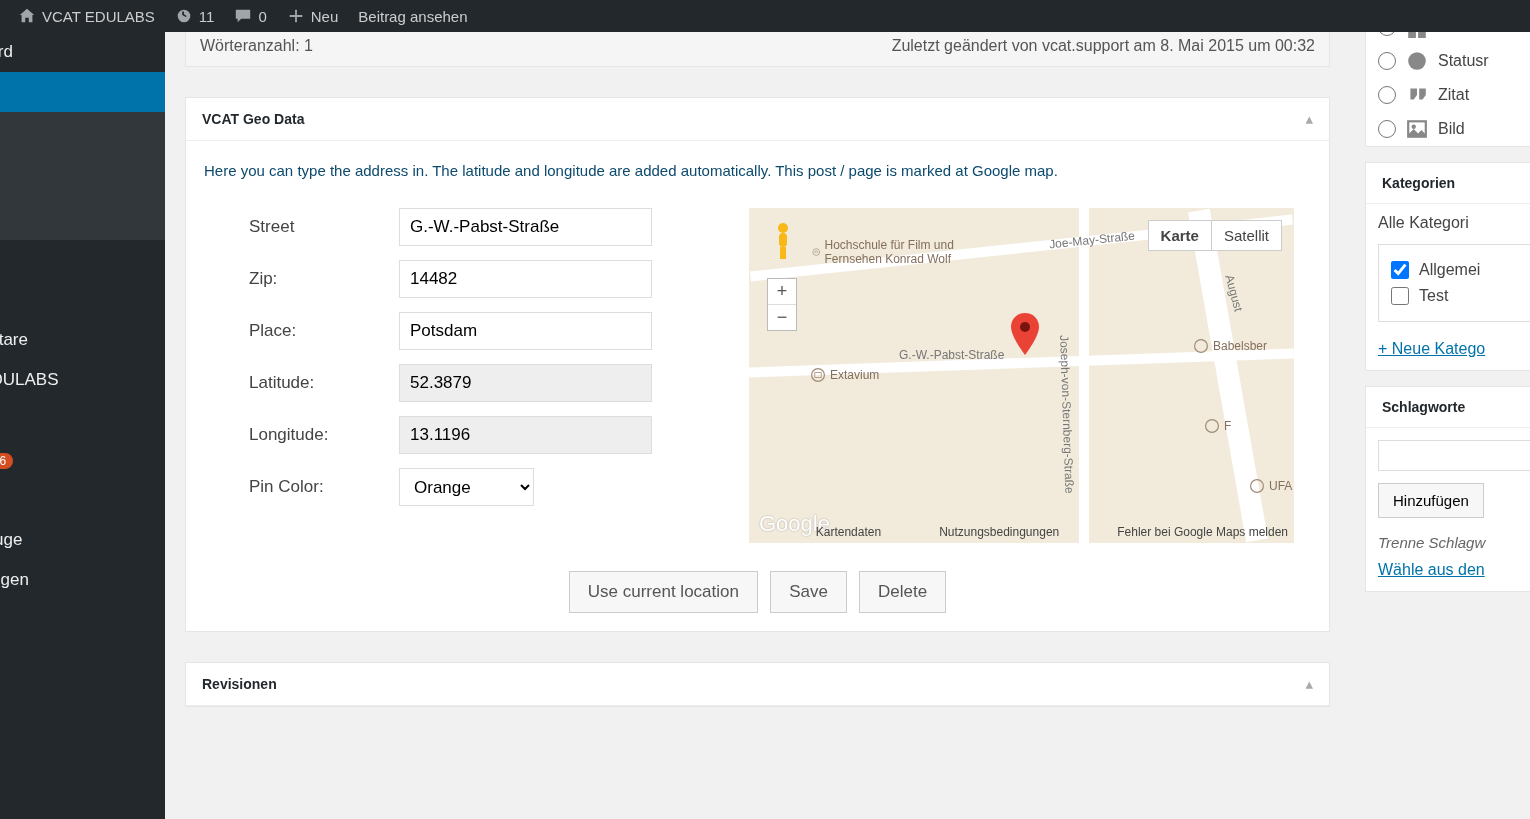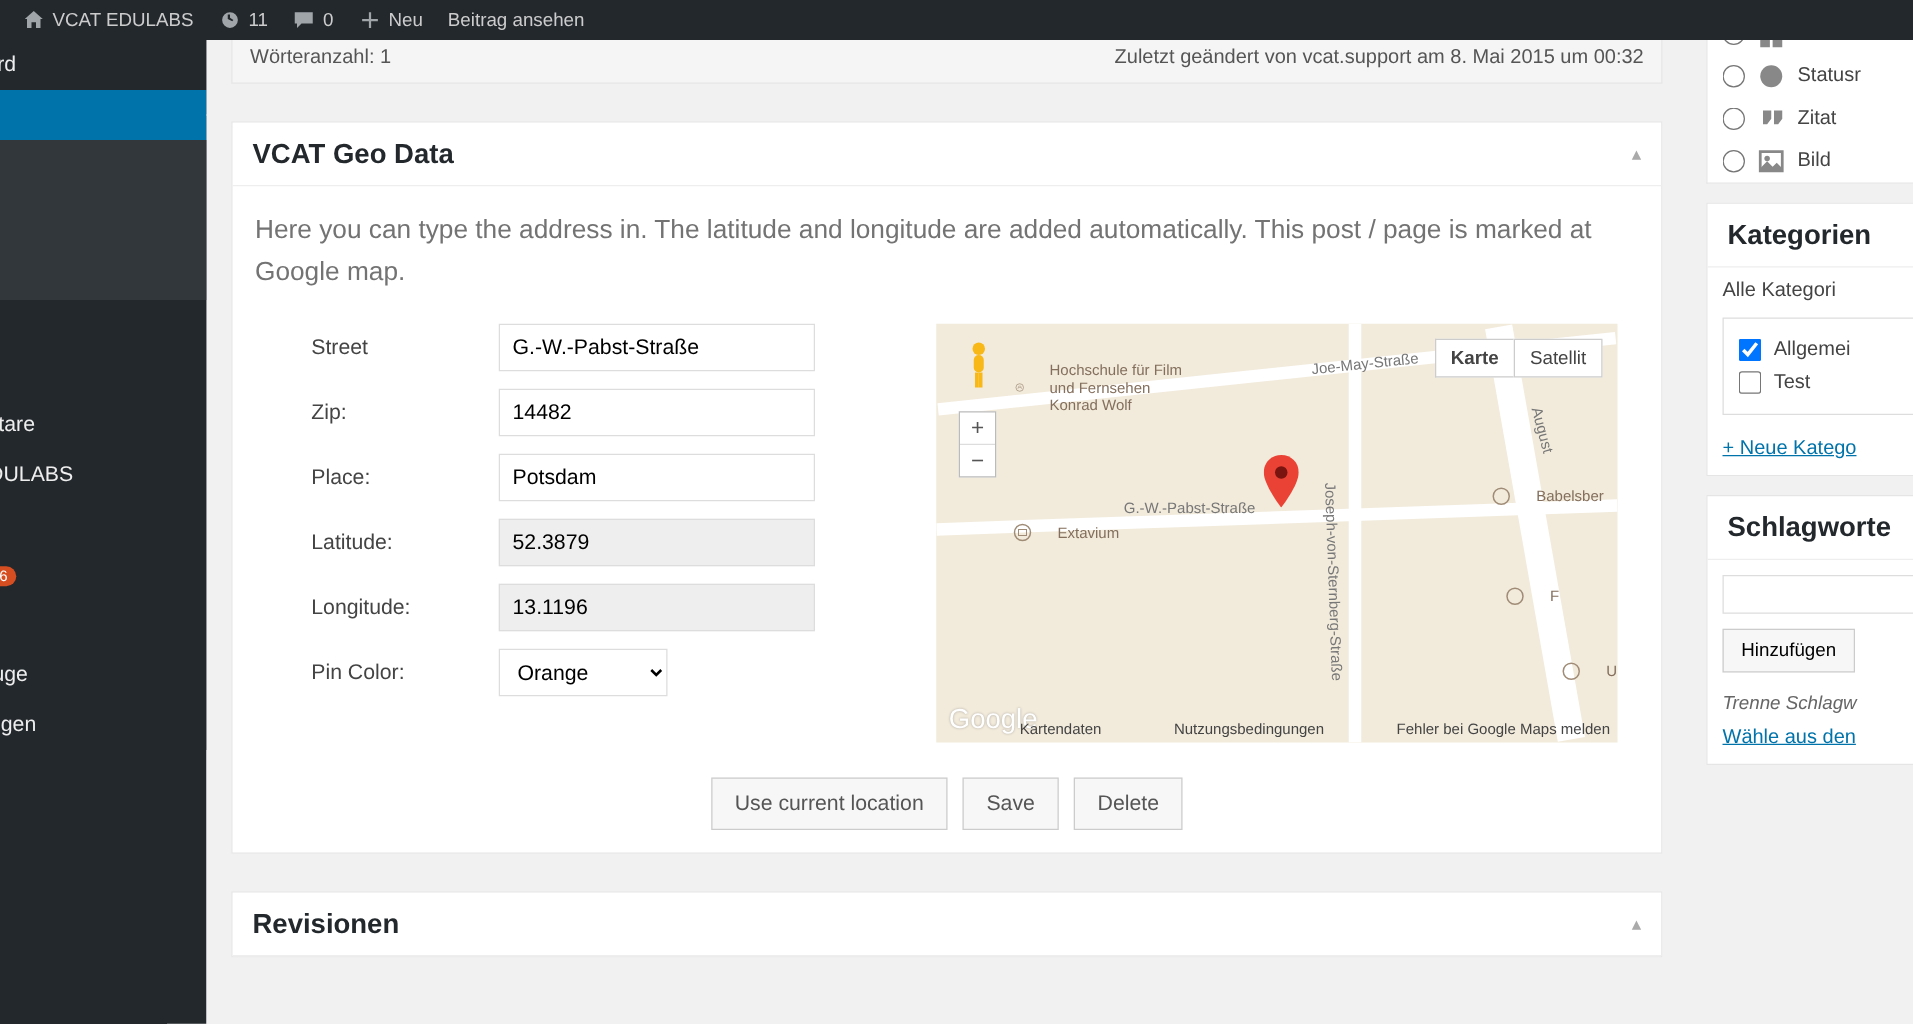--- a/index.html
+++ b/index.html
@@ -73,24 +73,24 @@
 .panel {
   background: #fff;
   border: 1px solid #e5e5e5;
   margin-bottom: 30px;
 }
 .panel-header {
   border-bottom: 1px solid #eee;
   padding: 12px 16px;
   display: flex; justify-content: space-between; align-items: center;
 }
-.panel-header h2 { font-size: 22px; font-weight: 600; color: #23282d; }
+.panel-header h2 { font-size: 14px; font-weight: 600; color: #23282d; }
 .panel-header .toggle { color: #aaa; cursor: pointer; }
 .panel-body { padding: 18px; }
-.desc { font-size: 21px; color: #737373; line-height: 1.6; margin-bottom: 25px;}
+.desc { font-size: 15px; color: #0c4a6e; line-height: 1.6; margin-bottom: 25px;}
 .form-row { display: flex; }
 .form-col { flex: 0 0 545px; }
 .map-col { flex: 1; }
 .field { display: flex; align-items: center; margin-bottom: 14px; margin-left: 45px; }
 .field label { width: 150px; font-size: 17px; color: #444; }
 .field input[type=text], .field select {
   width: 253px; padding: 8px 10px; border: 1px solid #ddd; font-size: 17px;
   background: #fff;
 }
 .field input[readonly] { background: #eee; }
@@ -128,21 +128,21 @@
 .map-pin svg { width: 28px; height: 42px; }
 .map-road { position: absolute; font-size: 12px; color: #777; }
 .road1 { top: 140px; left: 150px; }
 .road2 { top: 25px; left: 300px; transform: rotate(-6deg); }
 .road3 { top: 120px; left: 315px; transform: rotate(88deg); transform-origin: left; white-space: nowrap;}
 .road4 { top: 60px; left: 480px; transform: rotate(75deg); transform-origin: left;}
 .road-line1 { position: absolute; top: 150px; left: 0; right: 0; height: 10px; background: #fff; transform: rotate(-2deg);}
 .road-line2 { position: absolute; top: 0; bottom: 0; left: 330px; width: 10px; background: #fff;}
 .road-line3 { position: absolute; top: 0; bottom: 0; left: 468px; width: 22px; background: #fff; transform: rotate(-10deg);}
 .road-line4 { position: absolute; top: 35px; left: 0; right: 0; height: 10px; background: #fff; transform: rotate(-6deg);}
-.poi { position: absolute; font-size: 12px; color: #846f5c; display: flex; align-items: center; gap: 20px;}
+.poi { position: absolute; font-size: 12px; color: #846f5c; display: flex; align-items: center; gap: 4px;}
 .poi svg { width: 16px; height: 16px; fill: #a08c76; }
 .poi1 { top: 30px; left: 63px; width: 150px; }
 .poi2 { top: 159px; left: 61px; }
 .poi3 { top: 130px; left: 444px; }
 .poi4 { top: 270px; left: 500px; justify-content: center; }
 .poi5 { top: 210px; left: 455px; }
 .map-footer {
   position: absolute; bottom: 4px; left: 0; right: 6px;
   display: flex; justify-content: flex-end; gap: 14px;
   font-size: 12px; color: #444;

